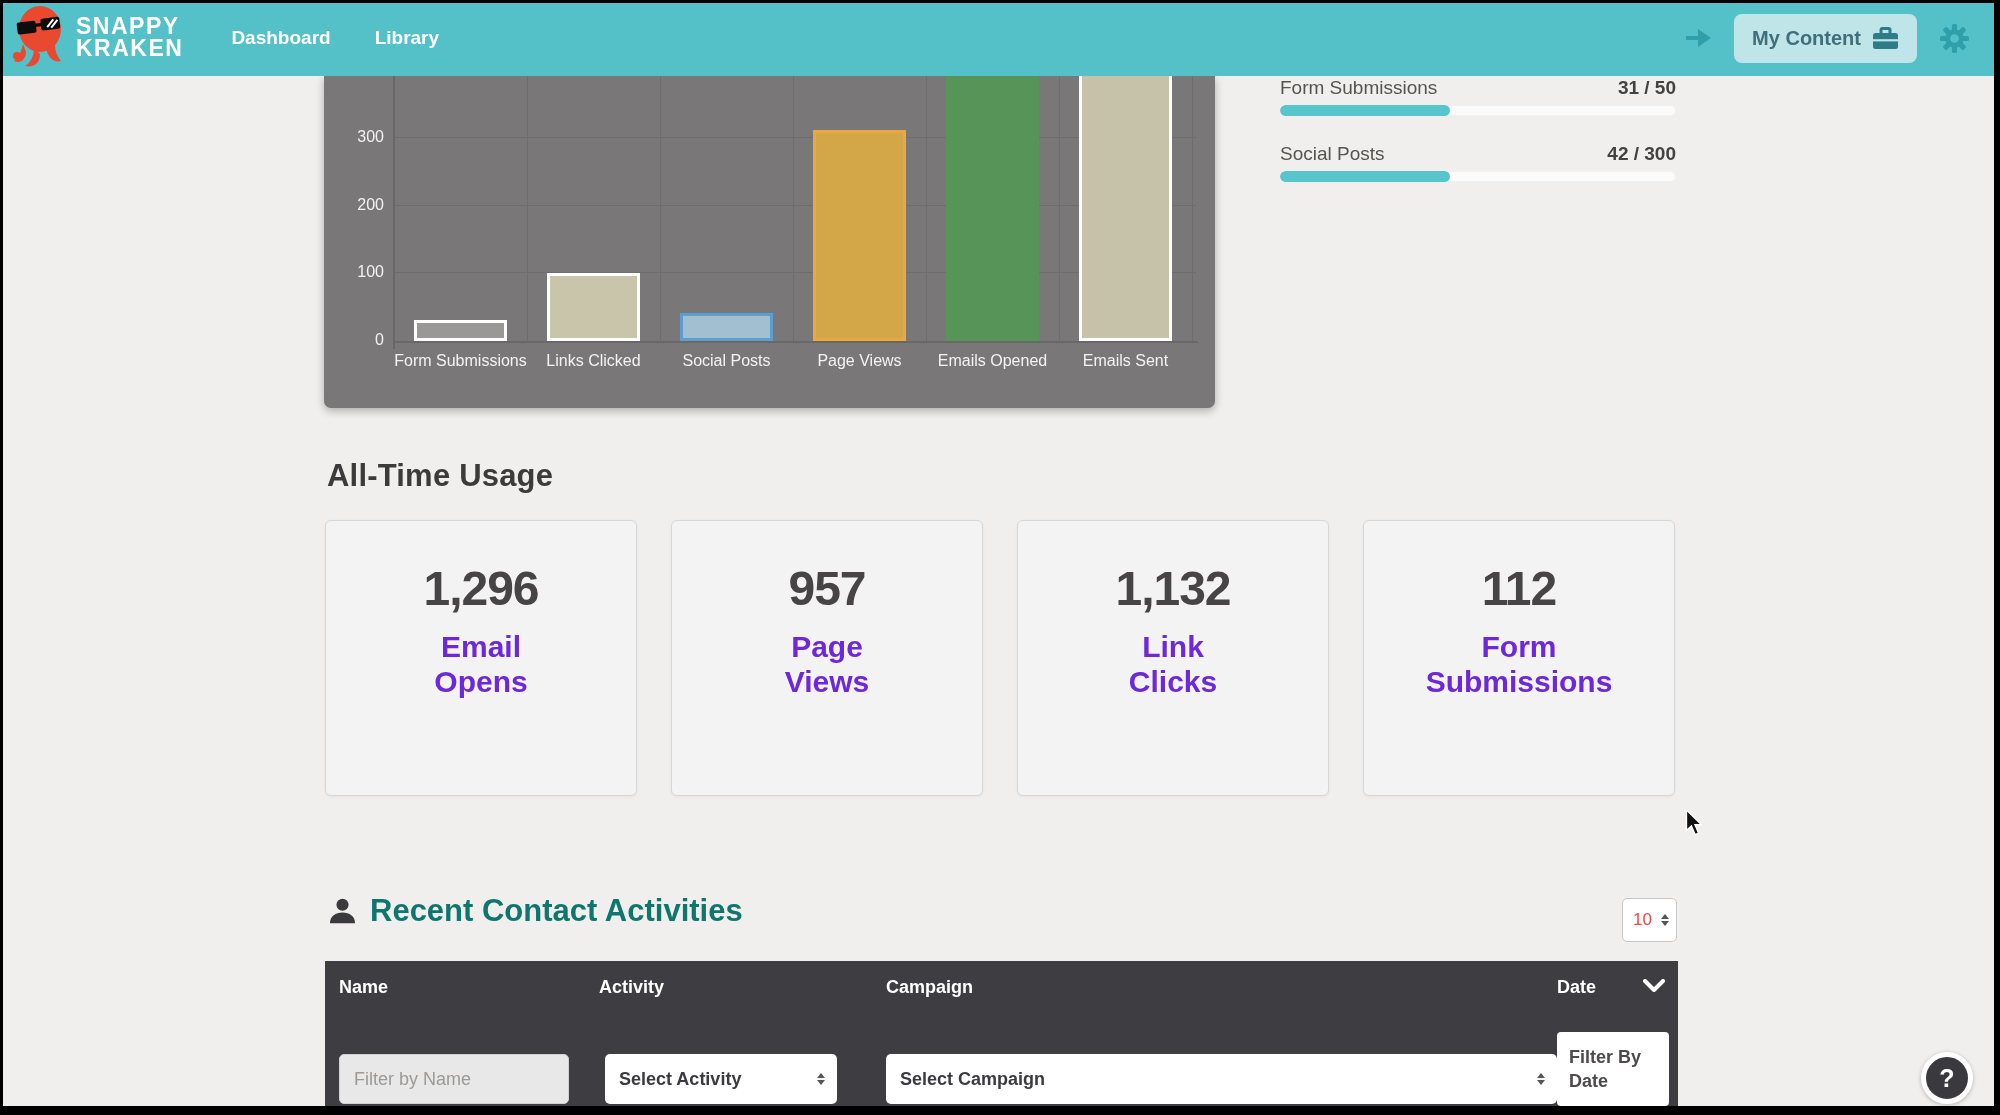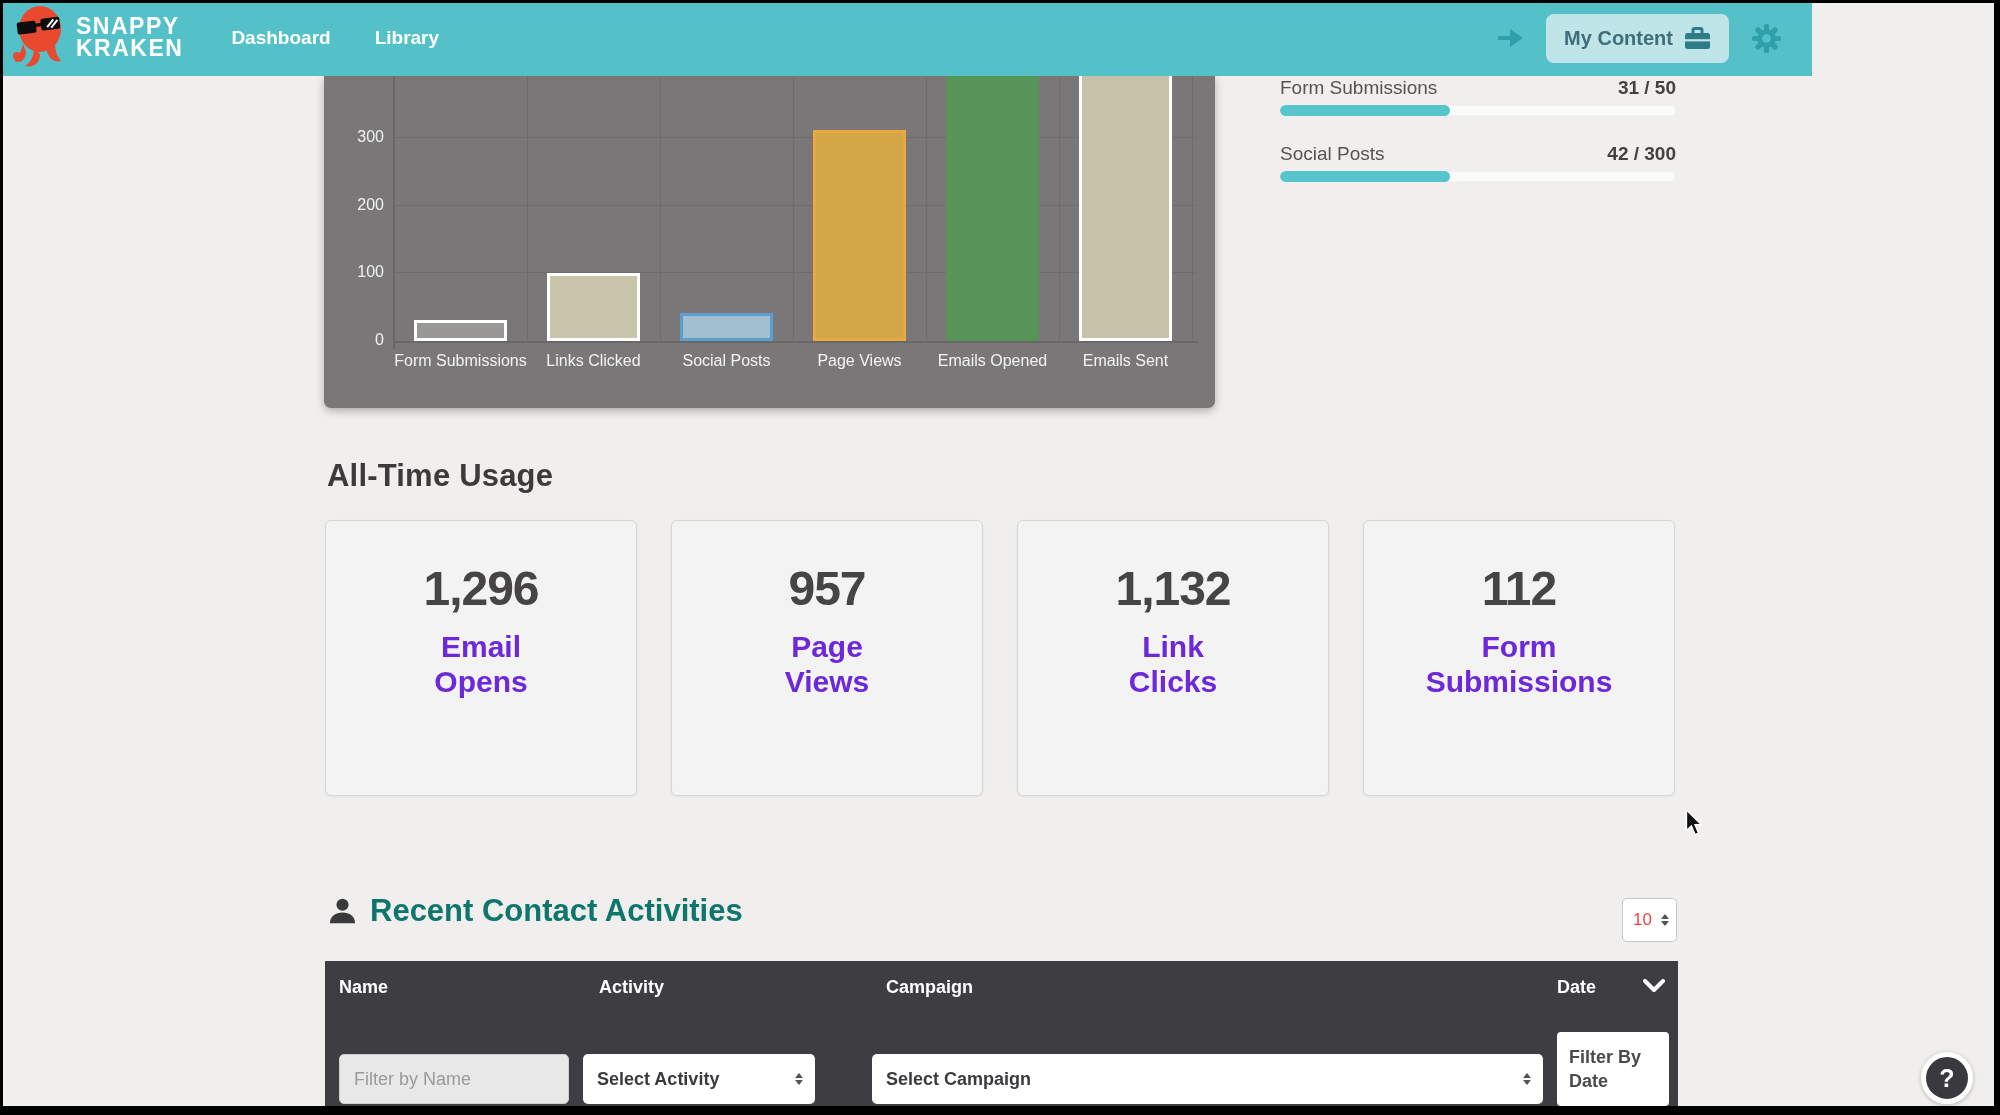--- a/index.html
+++ b/index.html
@@ -7,21 +7,21 @@
   #stage{position:absolute;left:0;top:0;width:2000px;height:1115px;background:#f0efee;}
 
   
   .frame{position:absolute;background:#000;z-index:99;}
   .frame.top{left:0;top:0;width:2000px;height:3px;}
   .frame.bottom{left:0;top:1106px;width:2000px;height:9px;}
   .frame.left{left:0;top:0;width:3px;height:1115px;}
   .frame.right{left:1994px;top:0;width:6px;height:1115px;}
 
   
-  .nav{position:absolute;left:0;top:0;width:1812px;height:76px;background:#54c1c9;display:flex;align-items:center;z-index:10;}
+  .nav{position:absolute;left:0;top:0;width:2000px;height:76px;background:#54c1c9;display:flex;align-items:center;z-index:10;}
   .logo{display:flex;align-items:center;gap:9px;margin-left:13px;cursor:pointer;}
   .brand{color:#fff;font-weight:800;font-size:23px;line-height:.95;letter-spacing:1.5px;}
   .navlinks{display:flex;gap:44px;margin-left:48px;}
   .navlink{color:#fff;font-size:19px;font-weight:600;cursor:pointer;}
   .navright{margin-left:auto;display:flex;align-items:center;gap:22px;margin-right:30px;}
   .mycontent{background:#bfe5e8;color:#416e7b;font-size:20px;font-weight:700;border:none;border-radius:8px;
              padding:13px 18px;display:flex;align-items:center;gap:11px;cursor:pointer;}
 
   
   .chart-panel{position:absolute;left:324px;top:76px;width:891px;height:332px;background:#7a7778;
@@ -257,29 +257,29 @@
     <span class="th" style="left:561px;">Campaign</span>
     <span class="th" style="left:1232px;cursor:pointer;">Date</span>
     <span style="position:absolute;left:1318px;top:18px;cursor:pointer;">
       <svg width="22" height="15" viewBox="0 0 22 15">
         <path d="M2 2l9 9 9-9" fill="none" stroke="#fff" stroke-width="4" stroke-linecap="round" stroke-linejoin="round"></path>
       </svg>
     </span>
 
     <input class="filter-input" type="text" placeholder="Filter by Name" style="">
 
-    <div class="sel" style="left:258px;width:232px;gap:20px;">
+    <div class="sel" style="left:280px;width:232px;gap:20px;">
       <span class="sel-text">Select Activity</span>
       <span class="spin">
           <i class="up"></i>
           <i class="dn"></i>
         </span>
     </div>
 
-    <div class="sel" style="left:547px;width:671px;">
+    <div class="sel" style="left:561px;width:671px;">
       <span class="sel-text">Select Campaign</span>
       <span class="spin">
           <i class="up"></i>
           <i class="dn"></i>
         </span>
     </div>
 
     <button class="datebtn">
       <div>Filter By</div>
       <div>Date</div>

